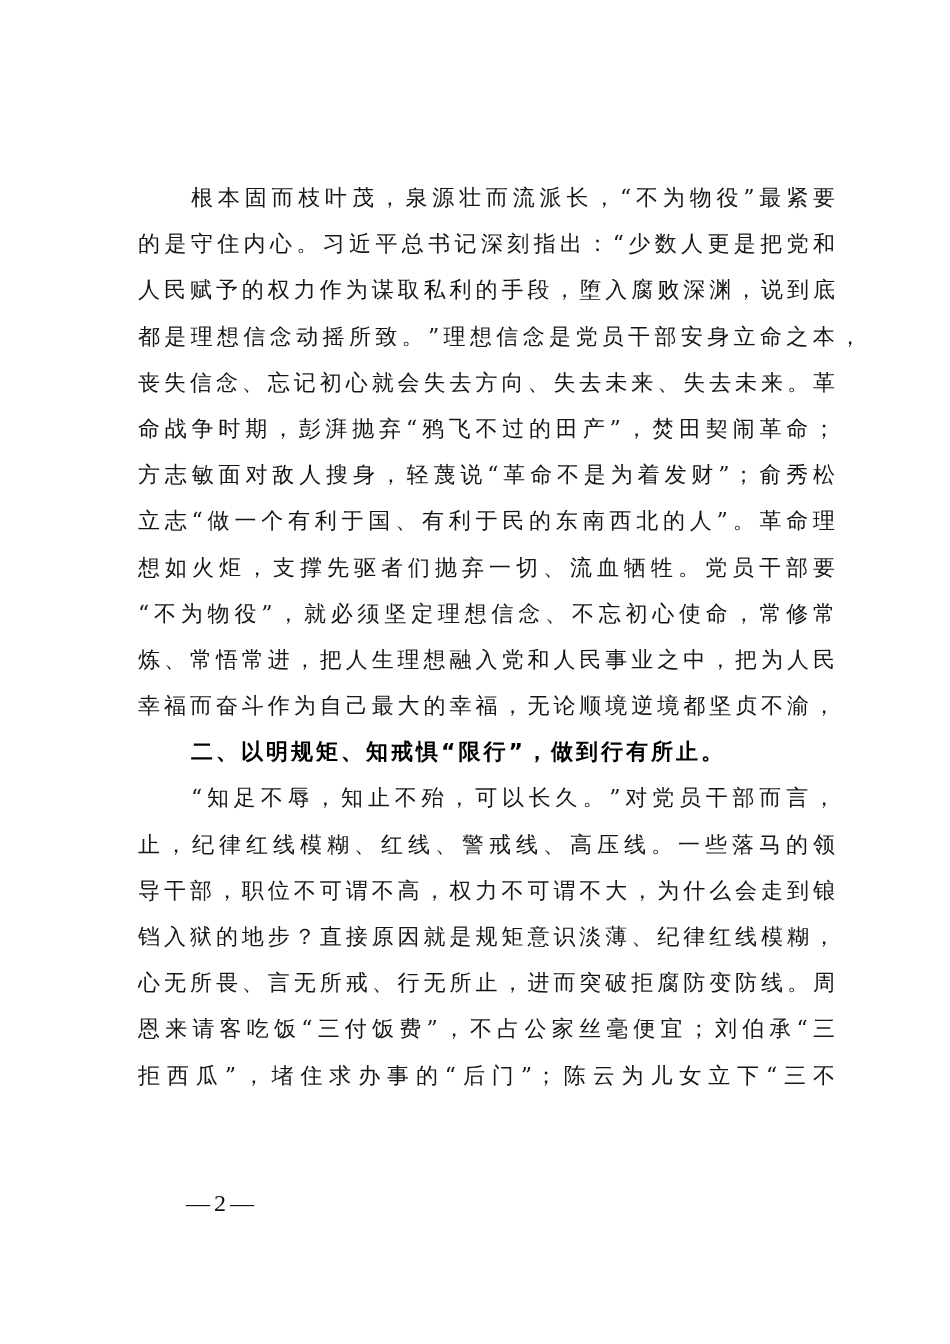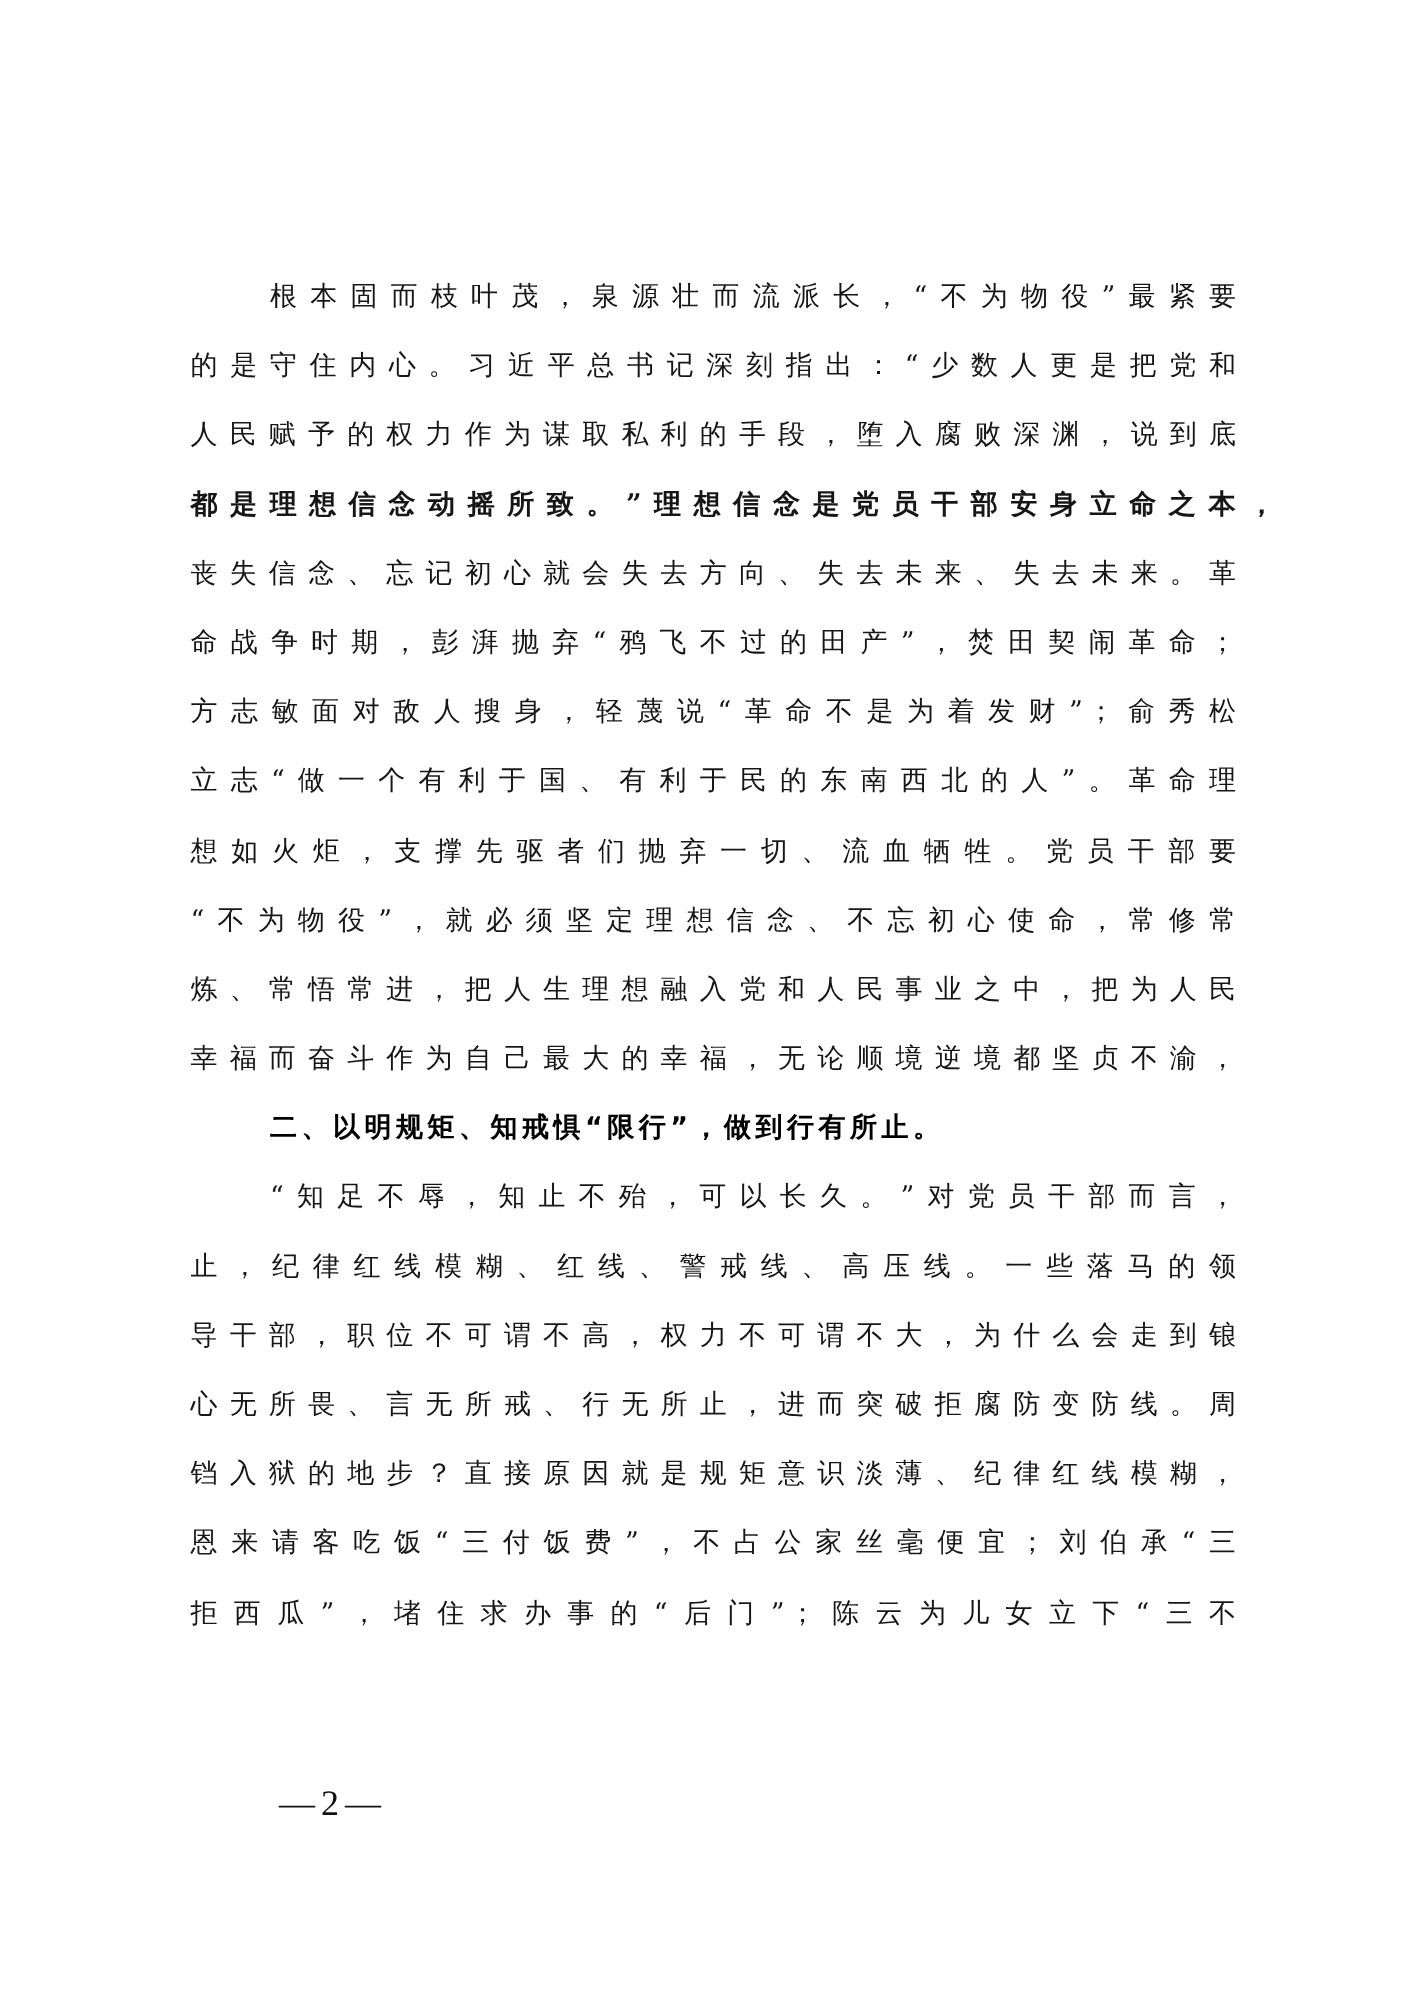--- a/index.html
+++ b/index.html
@@ -26,37 +26,37 @@
       left: 127px;
       top: 175px;
       width: 700px;
     }
     .line {
       display: block;
       width: 700px;
       height: 46.2px;
       line-height: 46.2px;
       font-family: "DejaVu Serif", serif;
-      font-size: 18px;
+      font-size: 22px;
       letter-spacing: 3px;
       color: #161616;
       text-align: justify;
       text-align-last: justify;
       box-sizing: border-box;
       overflow: visible;
+      margin-left: 11px;
     }
     .line.indent {
       padding-left: 53px;
     }
     .line.last {
       text-align-last: left;
     }
     .line.hang {
       width: 726px;
-      font-weight: bold;
     }
     .line.heading {
       font-family: "DejaVu Sans", sans-serif;
       font-weight: bold;
       color: #000000;
       text-align: center;
       text-align-last: left;
     }
     .footer {
       position: absolute;
@@ -91,22 +91,22 @@
     <div class="line">想如火炬，支撑先驱者们抛弃一切、流血牺牲。党员干部要</div>
     <div class="line">“不为物役”，就必须坚定理想信念、不忘初心使命，常修常</div>
     <div class="line">炼、常悟常进，把人生理想融入党和人民事业之中，把为人民</div>
     <div class="line">幸福而奋斗作为自己最大的幸福，无论顺境逆境都坚贞不渝，</div>
 
     <div class="line indent heading">二、以明规矩、知戒惧“限行”，做到行有所止。</div>
 
     <div class="line indent">“知足不辱，知止不殆，可以长久。”对党员干部而言，</div>
     <div class="line">止，纪律红线模糊、红线、警戒线、高压线。一些落马的领</div>
     <div class="line">导干部，职位不可谓不高，权力不可谓不大，为什么会走到锒</div>
+    <div class="line">铛入狱的地步？直接原因就是规矩意识淡薄、纪律红线模糊，</div>
     <div class="line">心无所畏、言无所戒、行无所止，进而突破拒腐防变防线。周</div>
-    <div class="line">铛入狱的地步？直接原因就是规矩意识淡薄、纪律红线模糊，</div>
     <div class="line">恩来请客吃饭“三付饭费”，不占公家丝毫便宜；刘伯承“三</div>
     <div class="line">拒西瓜”，堵住求办事的“后门”；陈云为儿女立下“三不</div>
   </div>
 
   <div class="footer">
     <span>—</span><span class="num">2</span><span>—</span>
   </div>
 
 </div>
 

